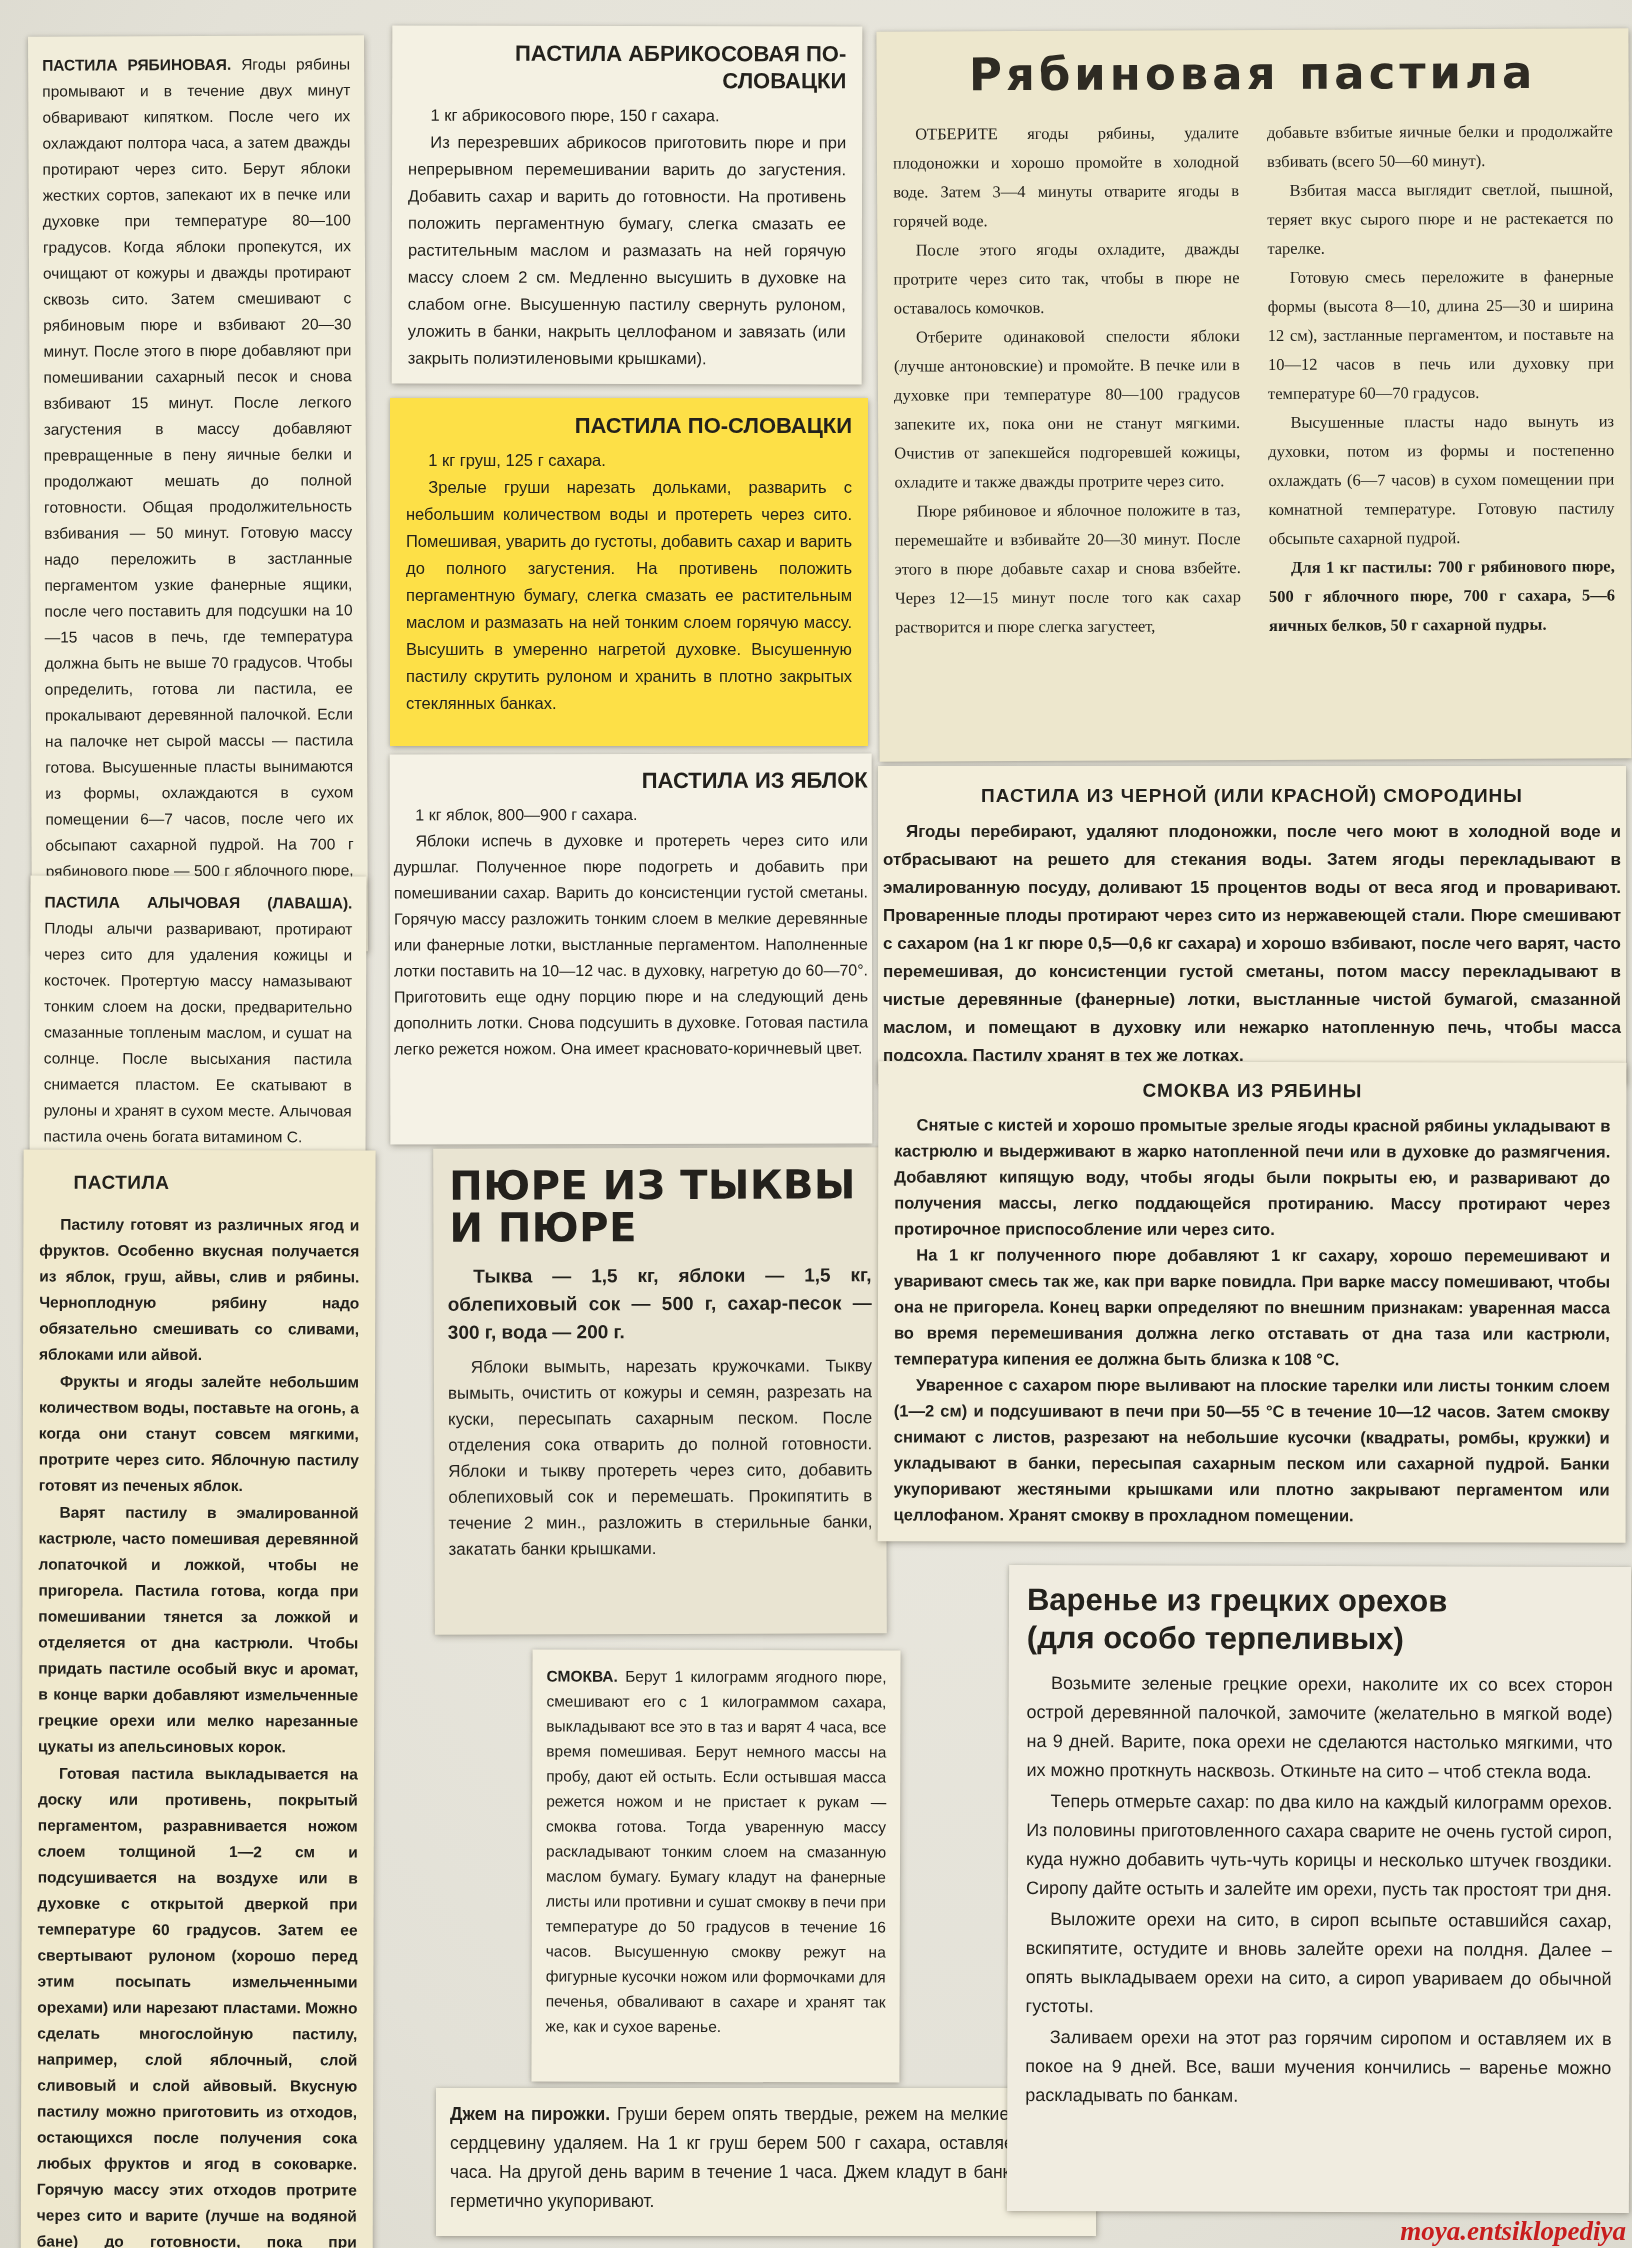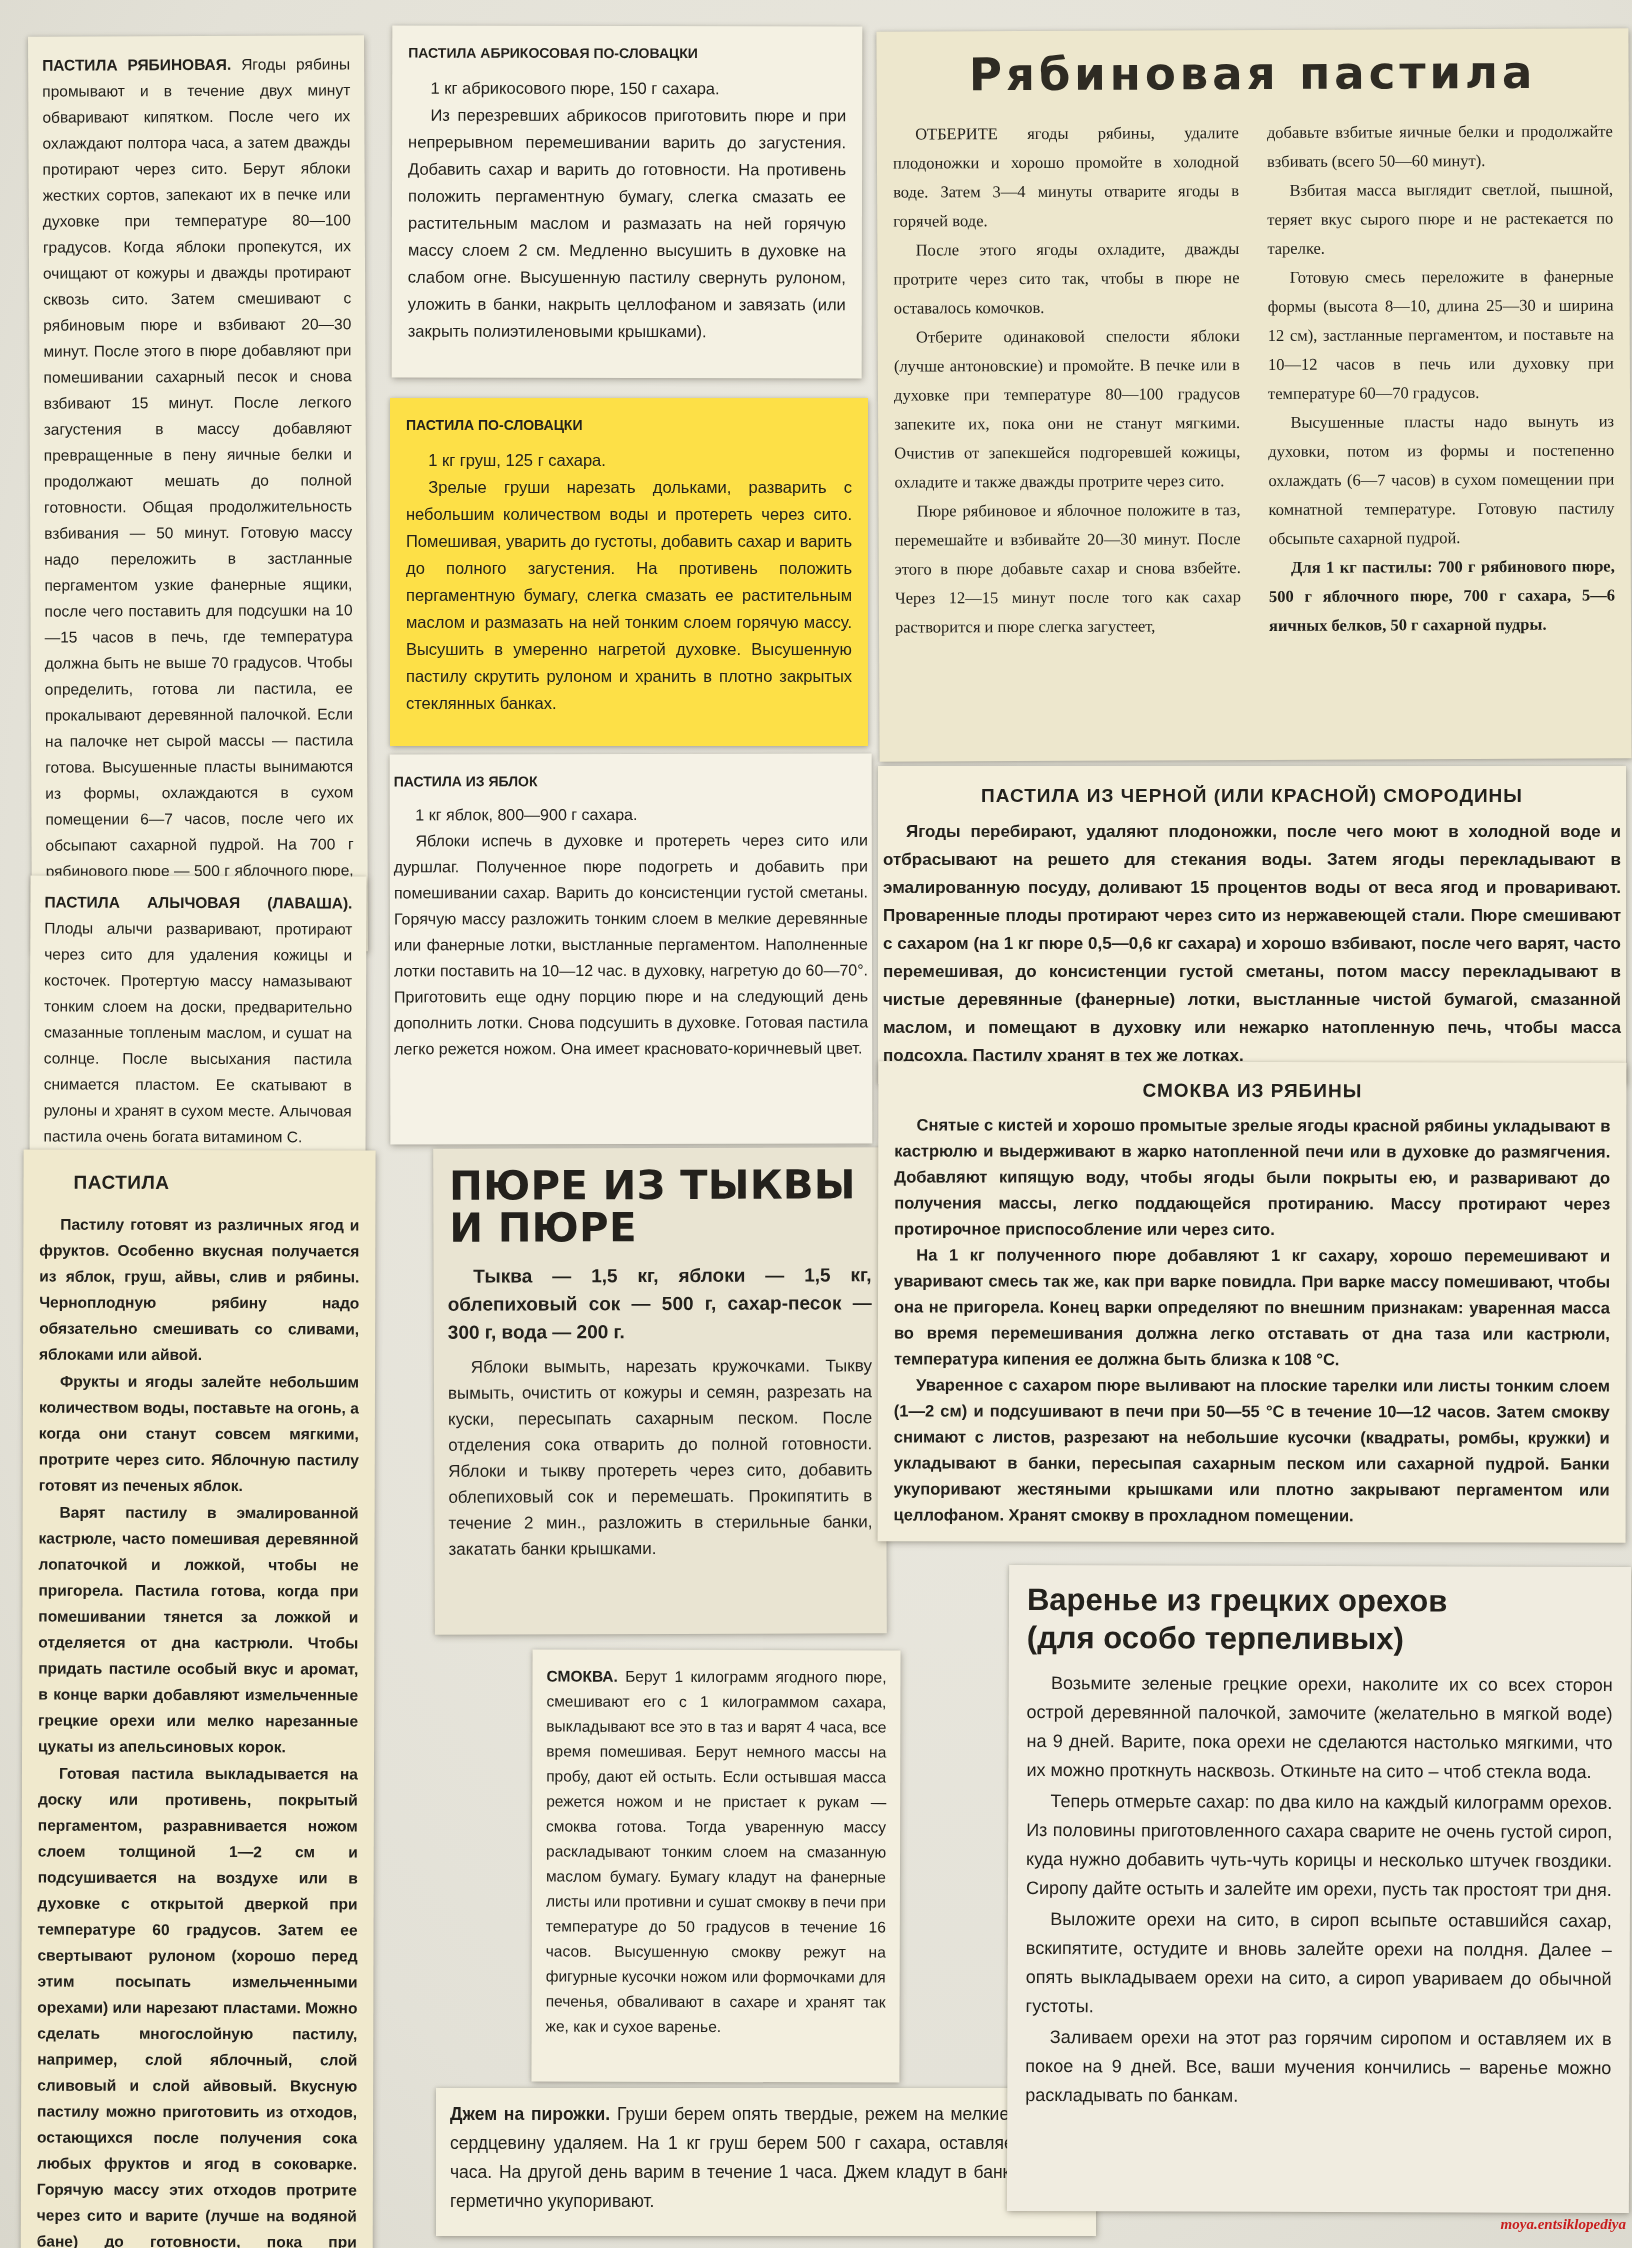--- a/index.html
+++ b/index.html
@@ -30,21 +30,21 @@
   .c3 h2{font-size:19px;margin:2px 0 16px 2px;letter-spacing:.5px;padding-left:32px;}
   .c3 p{margin-bottom:1px;}
 
   
   .c4{left:392px;top:26px;width:470px;min-height:352px;background:#f4f1e3;padding:12px 16px;
       font-size:16.5px;line-height:27px;transform:rotate(.1deg);}
   .c5{left:390px;top:398px;width:478px;min-height:348px;background:#fde047;padding:12px 16px;
       font-size:16.5px;line-height:27px;}
   .c6{left:390px;top:754px;width:482px;min-height:390px;background:#f5f2e6;padding:12px 4px;
       font-size:16px;line-height:26px;transform:rotate(-.1deg);}
-  .mid-title{text-align:left;font-size:14px;font-weight:bold;margin:2px 0 8px;}
+  .mid-title{text-align:right;font-size:22px;font-weight:bold;margin:2px 0 8px;}
   .ingr{font-weight:normal;}
 
   .c7{left:434px;top:1148px;width:452px;min-height:486px;background:#e9e4d2;padding:16px 14px;
       transform:rotate(-.2deg);}
   .c7 h2{font-family:"DejaVu Sans", sans-serif;font-size:40px;line-height:42px;font-weight:bold;
          letter-spacing:.5px;margin:0 0 14px 2px;}
   .c7 .ingr-b{font-size:19px;line-height:28px;font-weight:bold;margin-bottom:8px;}
   .c7 .bodytxt{font-size:17px;line-height:26px;}
 
   .c8{left:532px;top:1650px;width:368px;min-height:432px;background:#f3efdf;padding:14px;
@@ -70,21 +70,21 @@
 
   
   .c13{left:1008px;top:1566px;width:622px;min-height:646px;background:#f0ece0;padding:16px 18px;
        font-size:18px;line-height:29px;transform:rotate(.2deg);}
   .c13 h2{font-size:31px;line-height:38px;font-weight:bold;margin:0 0 12px;}
   .c13 p{margin-bottom:2px;}
 
   .watermark{
     position:absolute;left:1380px;top:2216px;width:246px;text-align:right;
     font-family:"Liberation Serif", serif;font-style:italic;font-weight:bold;
-    font-size:15px;color:#c81d1d;
+    font-size:27px;color:#c81d1d;
   }
 </style>
 </head>
 <body>
 
 <article class="clip c1">
   <p><b class="runin">ПАСТИЛА РЯБИНОВАЯ.</b> <span>Ягоды рябины промывают и в течение двух минут обваривают кипятком. После чего их охлаждают полтора часа, а затем дважды протирают через сито. Берут яблоки жестких сортов, запекают их в печке или духовке при температуре 80—100 градусов. Когда яблоки пропекутся, их очищают от кожуры и дважды протирают сквозь сито. Затем смешивают с рябиновым пюре и взбивают 20—30 минут. После этого в пюре добавляют при помешивании сахарный песок и снова взбивают 15 минут. После легкого загустения в массу добавляют превращенные в пену яичные белки и продолжают мешать до полной готовности. Общая продолжительность взбивания — 50 минут. Готовую массу надо переложить в застланные пергаментом узкие фанерные ящики, после чего поставить для подсушки на 10—15 часов в печь, где температура должна быть не выше 70 градусов. Чтобы определить, готова ли пастила, ее прокалывают деревянной палочкой. Если на палочке нет сырой массы — пастила готова. Высушенные пласты вынимаются из формы, охлаждаются в сухом помещении 6—7 часов, после чего их обсыпают сахарной пудрой. На 700 г рябинового пюре — 500 г яблочного пюре, 700 г сахарного песка, 6 яичных белков, 50 г сахарной пудры.</span></p>
 </article>
 
 <article class="clip c2">

